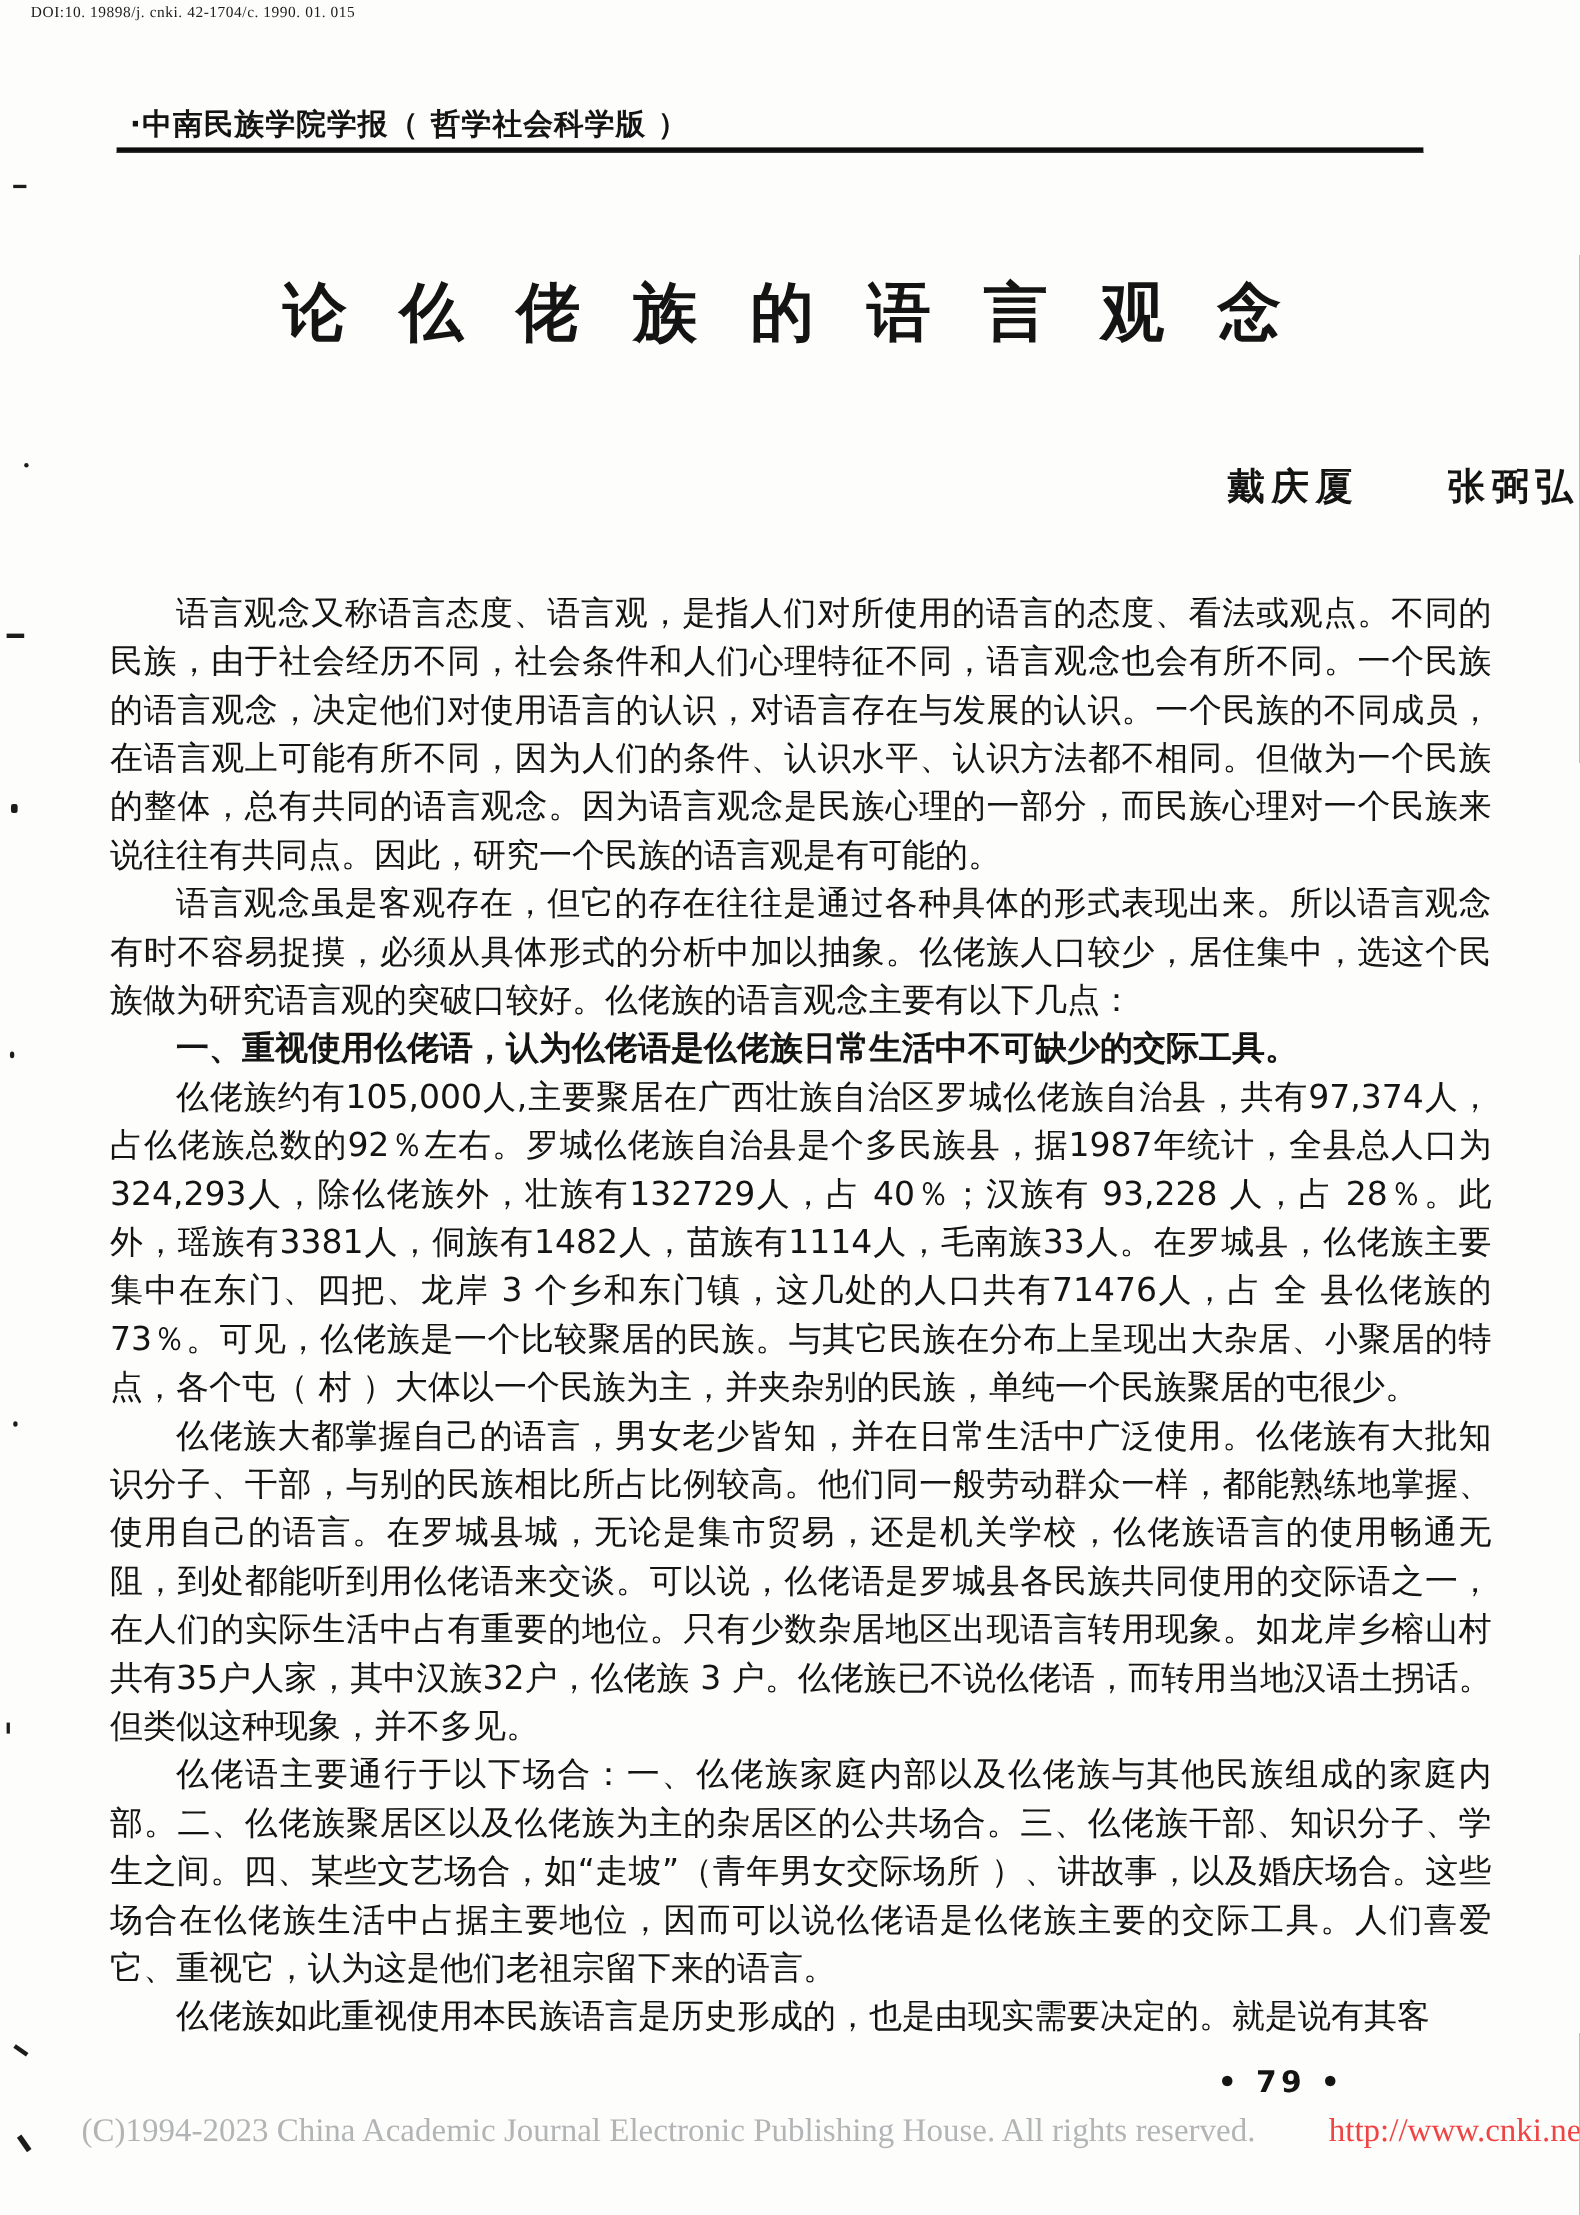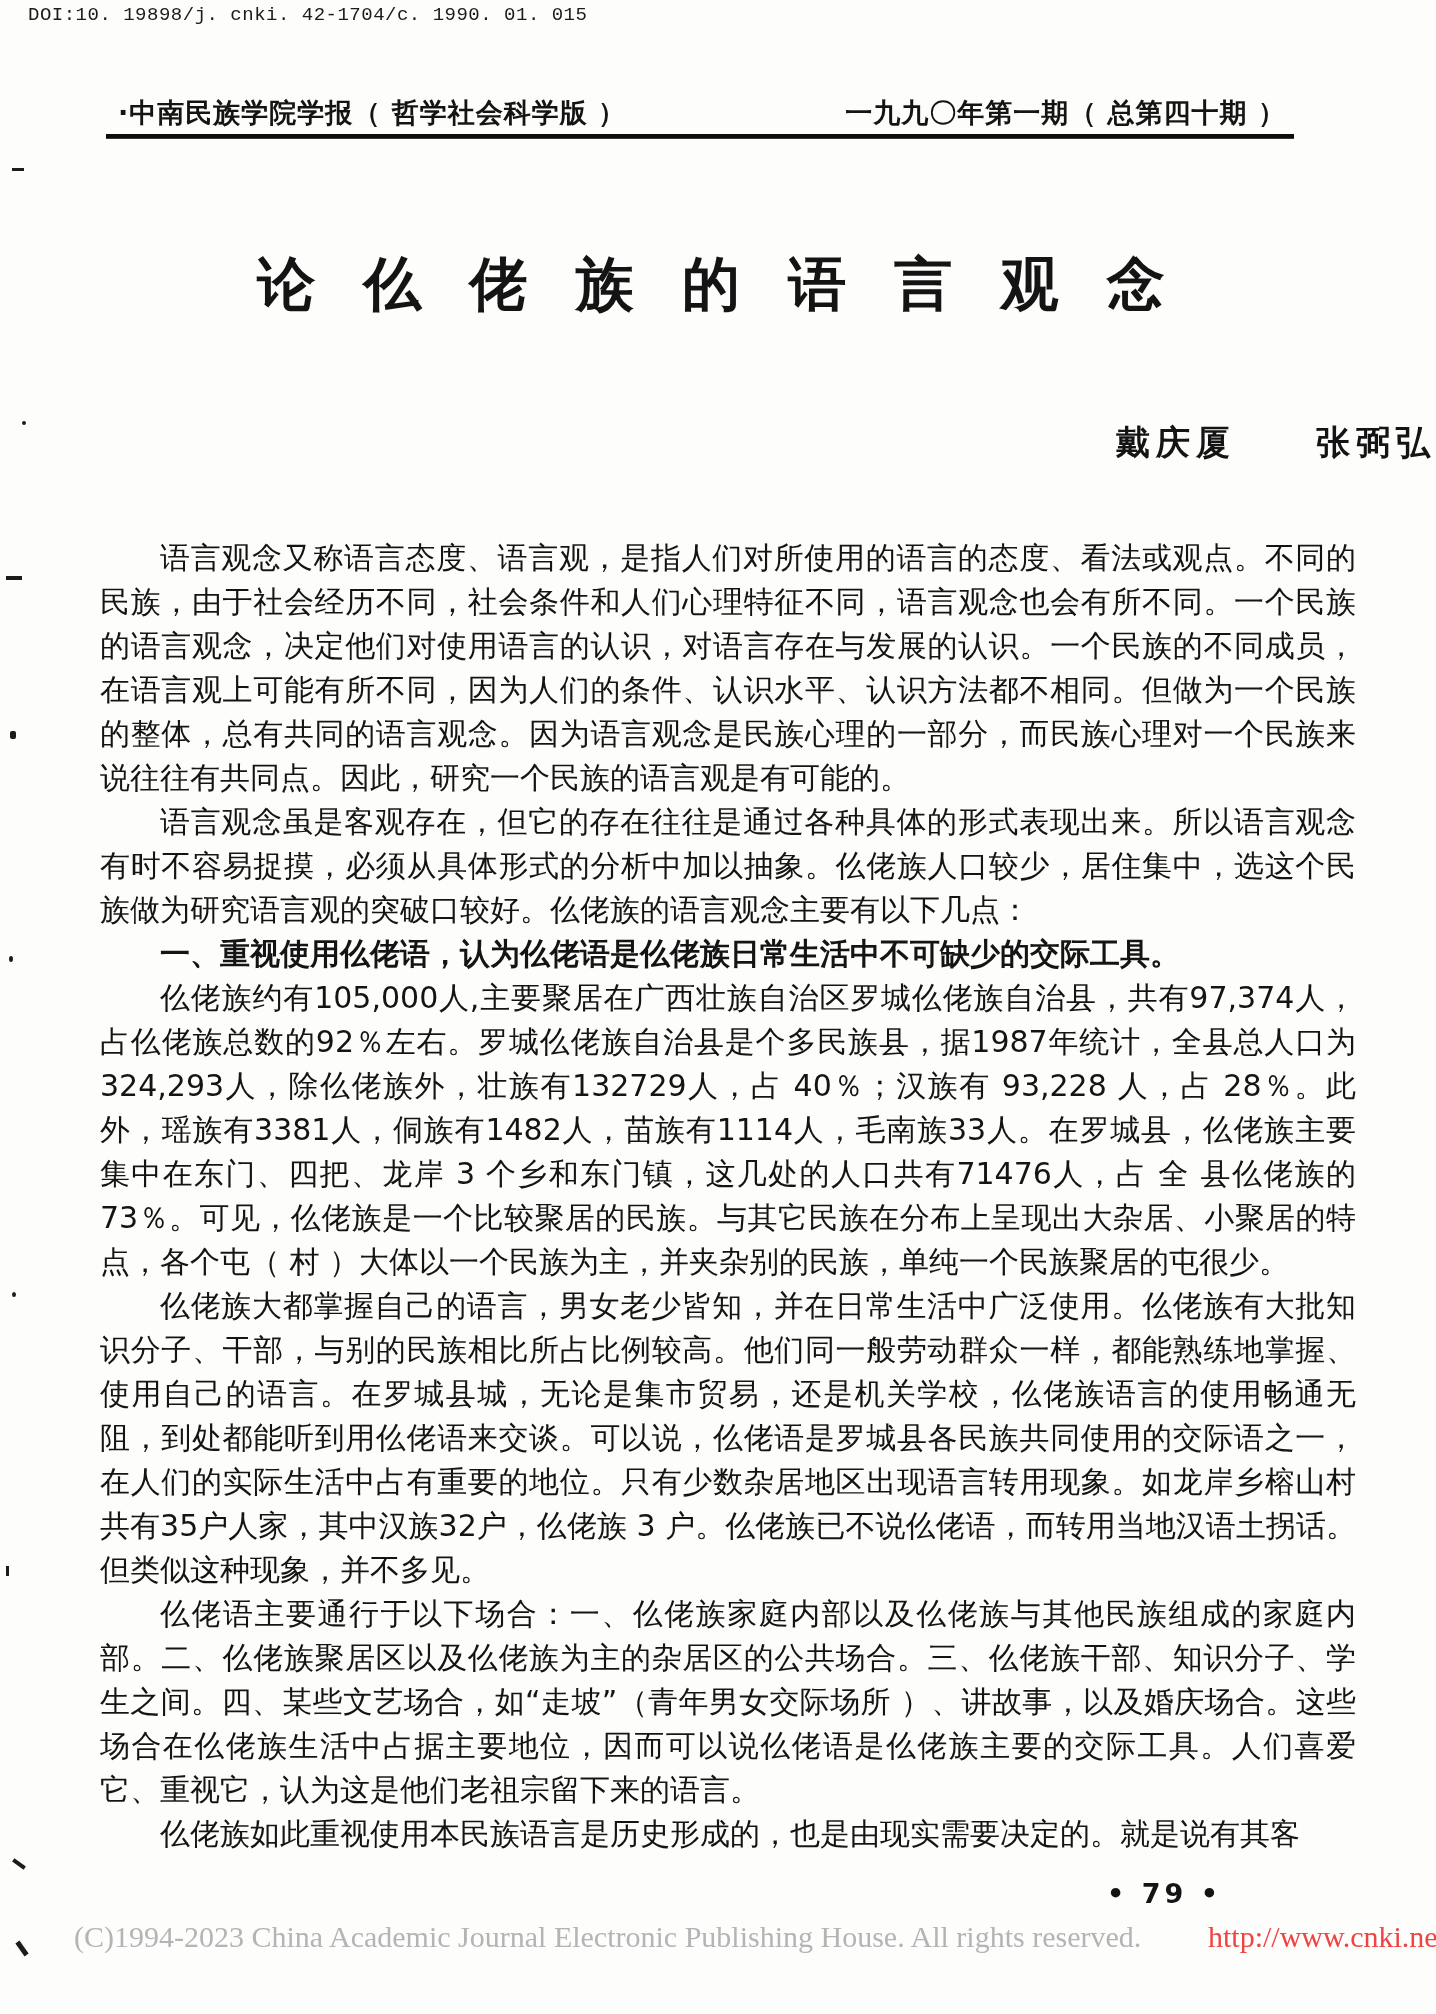--- a/index.html
+++ b/index.html
@@ -10,22 +10,22 @@
     margin: 0 auto;
     background: #fdfdfb;
     overflow: hidden;
     font-family: "DejaVu Sans", sans-serif;
     color: #141414;
   }
   .doi {
     position: absolute;
     top: 4px;
     left: 28px;
-    font-family: Liberation Mono, monospace;
-    font-size: 19px;
+    font-family: Liberation Serif, serif;
+    font-size: 14px;
     letter-spacing: 0.5px;
     color: #1b1b1b;
     white-space: nowrap;
   }
   .journal-header {
     position: absolute;
     top: 95px;
     left: 118px;
     width: 1168px;
     display: flex;
@@ -123,21 +123,20 @@
 </style>
 </head>
 <body>
 
 <div class="page">
 
   <div class="doi">DOI:10. 19898/j. cnki. 42-1704/c. 1990. 01. 015</div>
 
   <div class="journal-header">
     <span>·中南民族学院学报（ 哲学社会科学版 ）</span>
-    <span>一九九〇年第一期（ 总第四十期 ）</span>
   </div>
 
   <div class="header-rule"></div>
 
   <h1 class="title">论 仫 佬 族 的 语 言 观 念</h1>
 
   <div class="authors">戴庆厦　　张弼弘</div>
 
   <div class="body">
     <p>语言观念又称语言态度、语言观，是指人们对所使用的语言的态度、看法或观点。不同的民族，由于社会经历不同，社会条件和人们心理特征不同，语言观念也会有所不同。一个民族的语言观念，决定他们对使用语言的认识，对语言存在与发展的认识。一个民族的不同成员，在语言观上可能有所不同，因为人们的条件、认识水平、认识方法都不相同。但做为一个民族的整体，总有共同的语言观念。因为语言观念是民族心理的一部分，而民族心理对一个民族来说往往有共同点。因此，研究一个民族的语言观是有可能的。</p>

